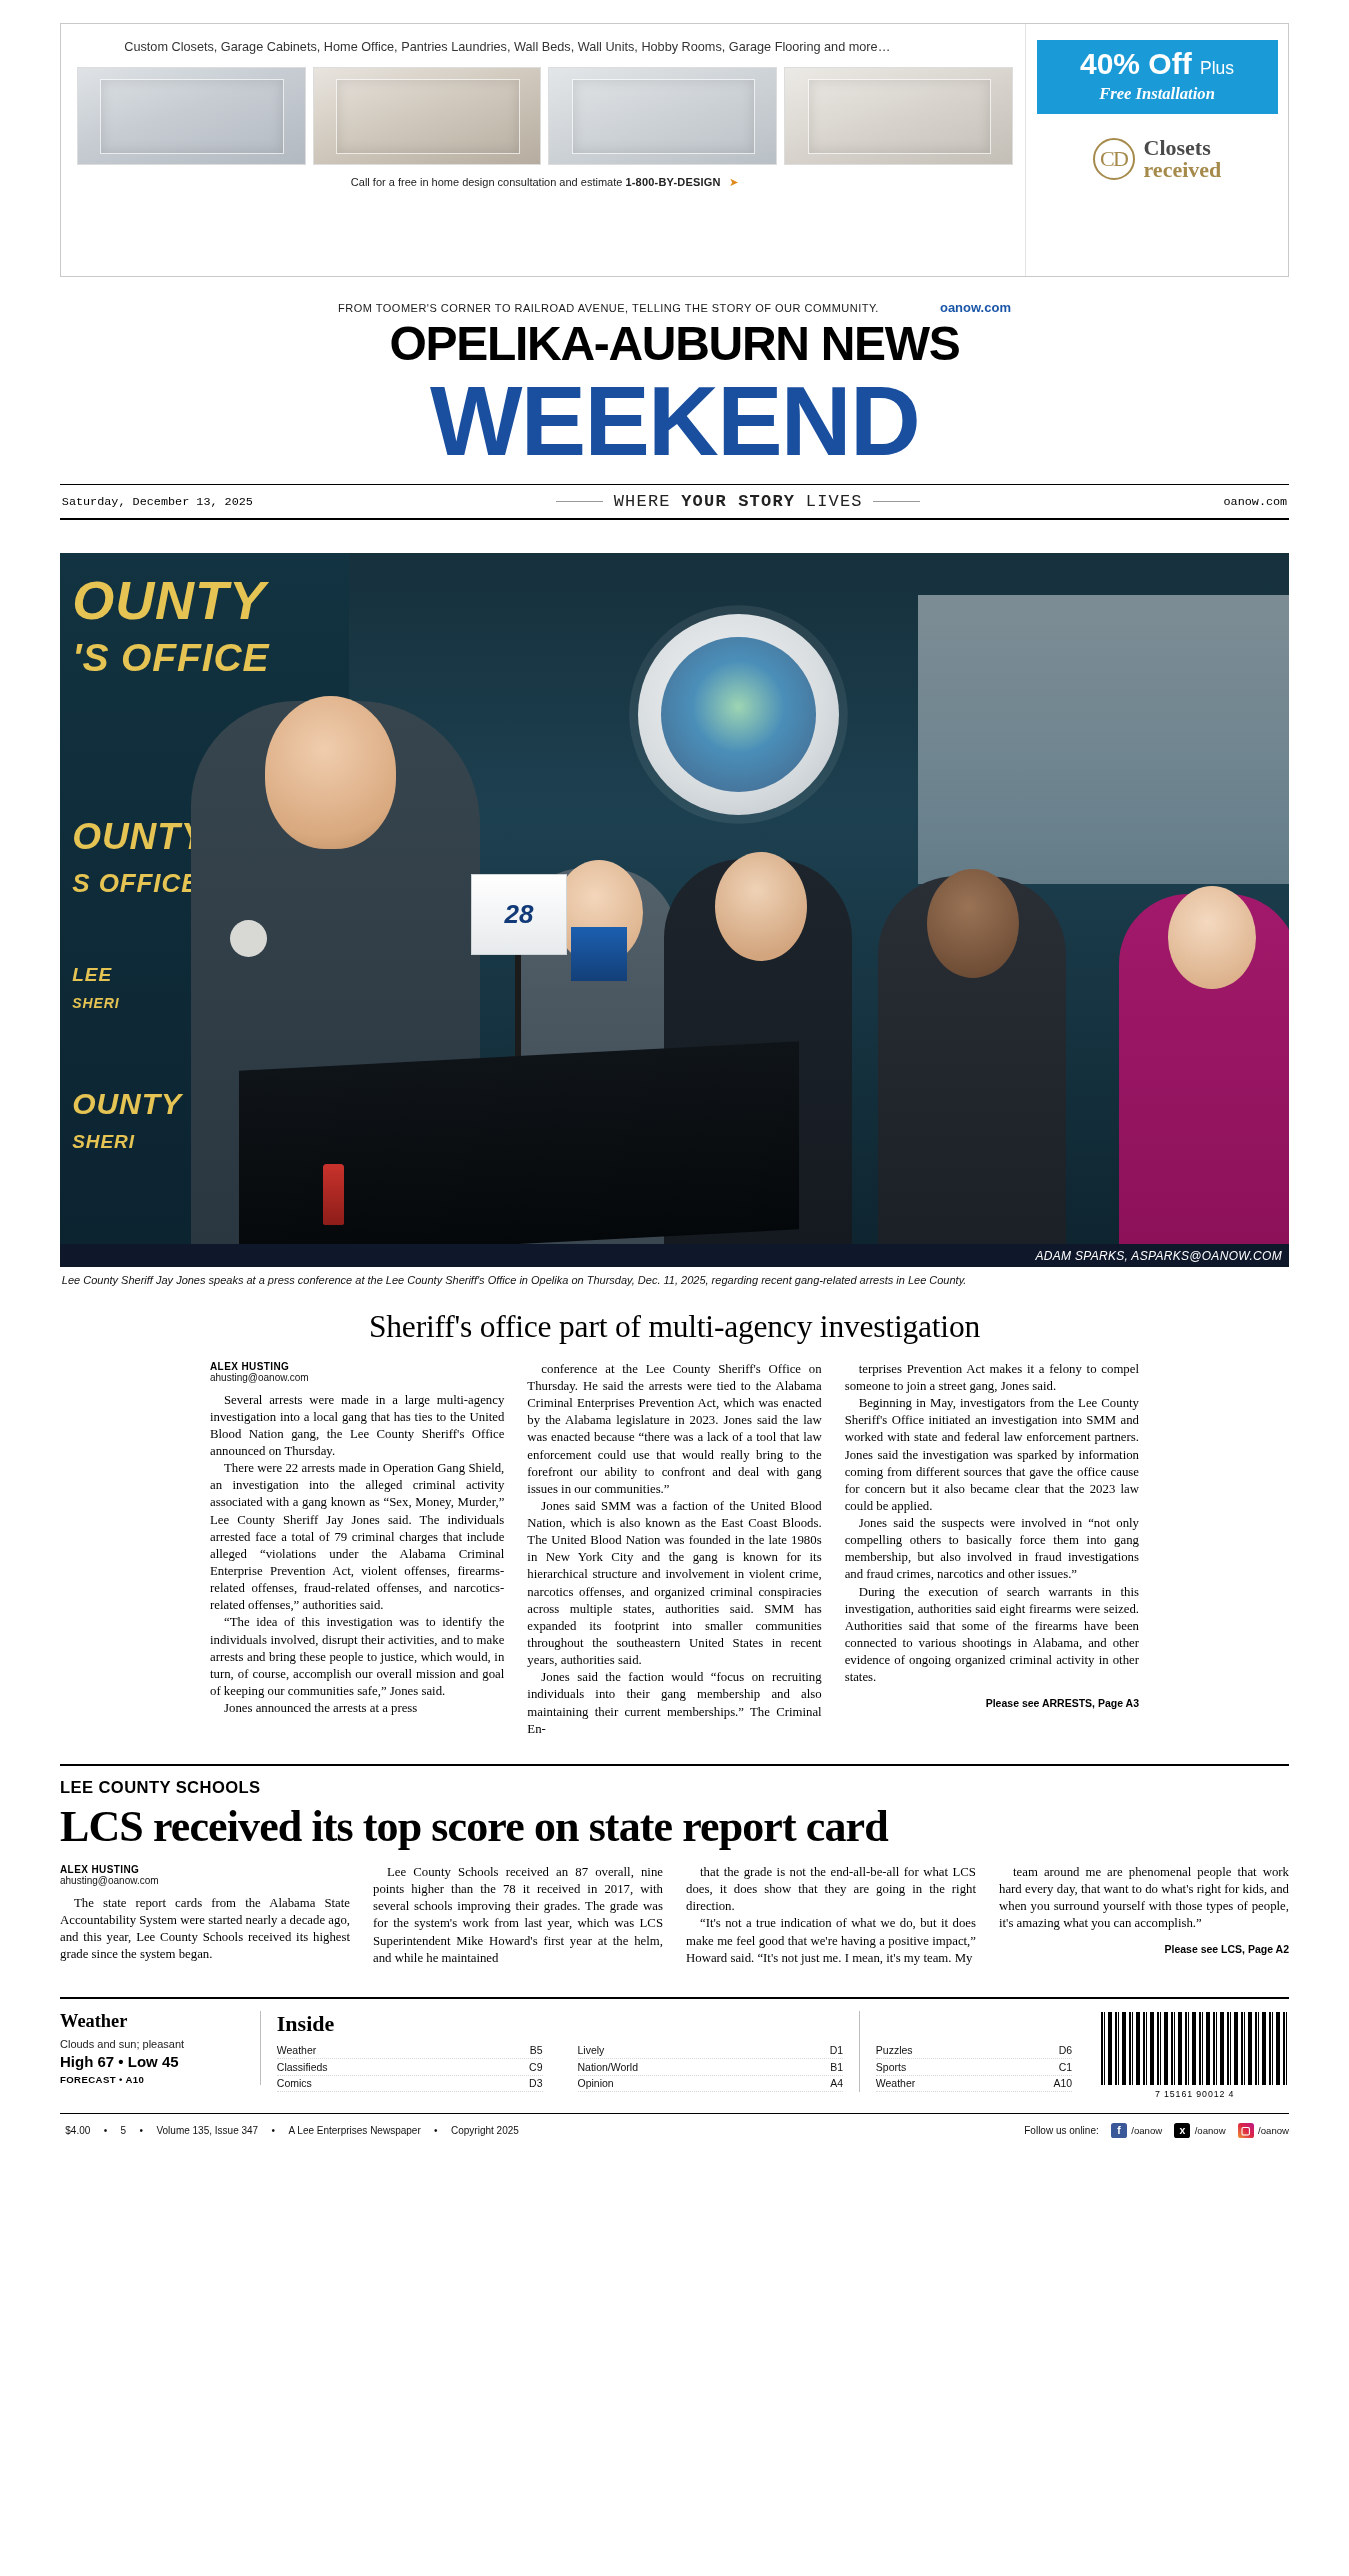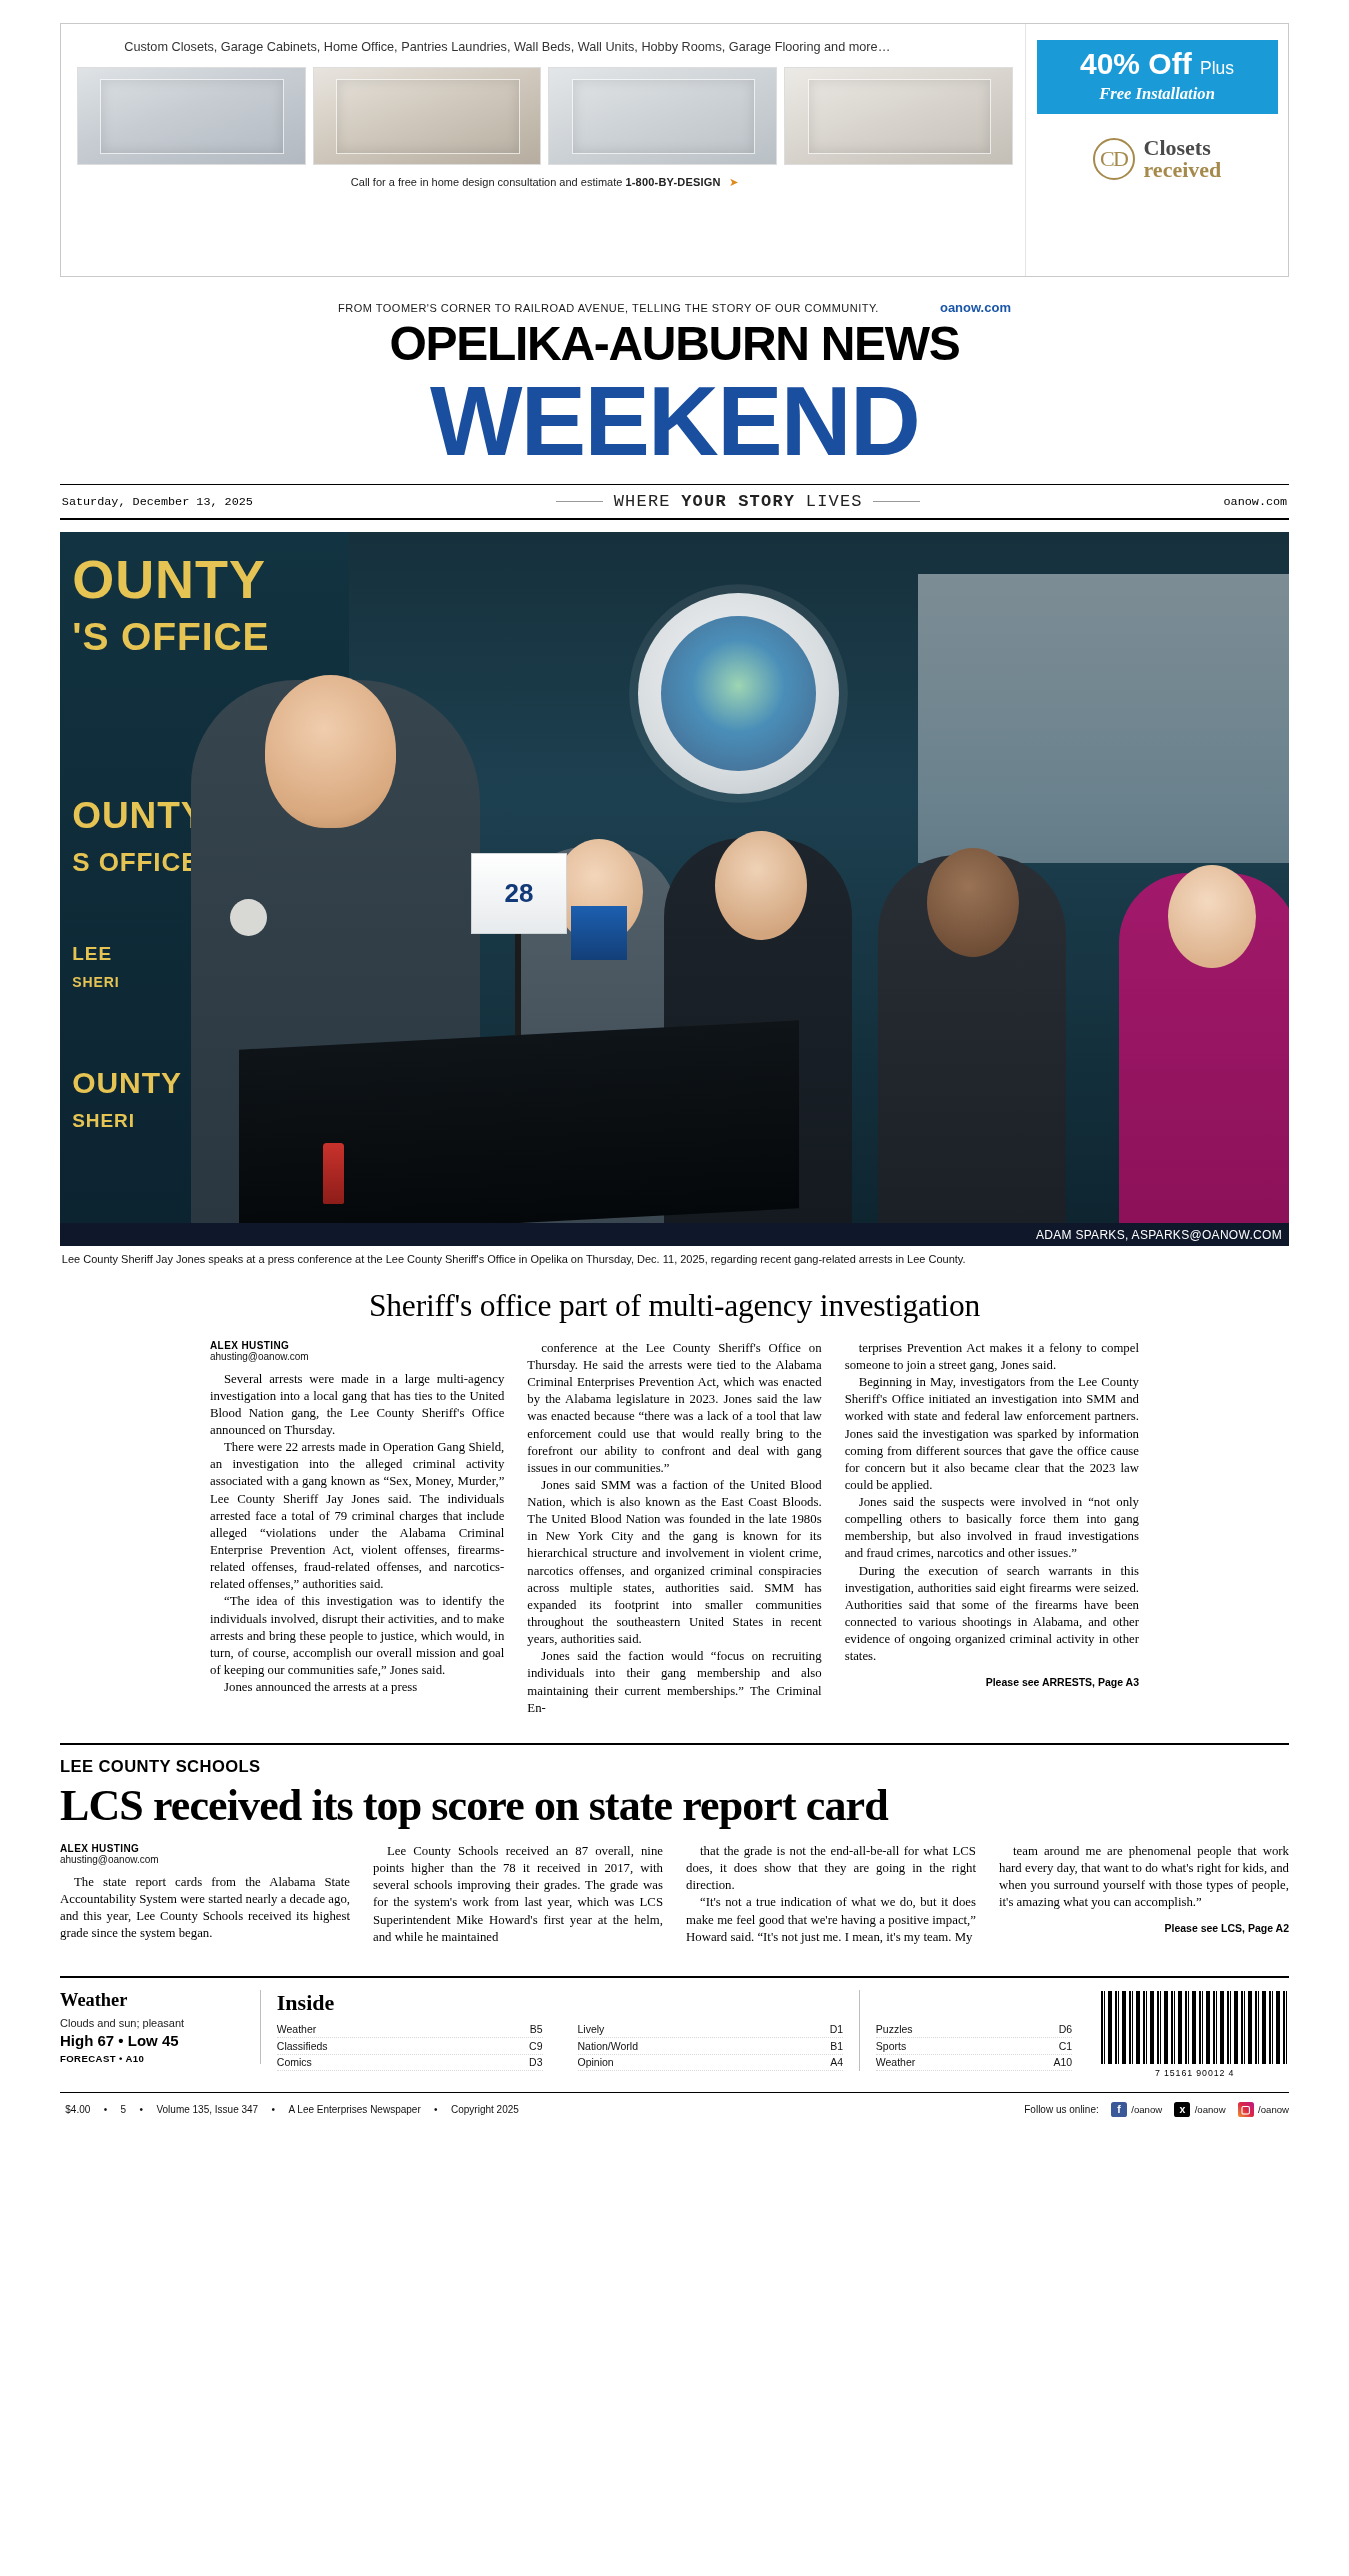--- a/index.html
+++ b/index.html
@@ -200,21 +200,21 @@
     margin: 23px 60px 0 60px;
     font-family: "Liberation Sans", sans-serif;
     font-weight: bold;
     font-size: 71px;
     letter-spacing: -2.2px;
     line-height: .96;
     text-align: center;
   }
 
   
-  .photo-wrap { margin: 12px 60px 0 60px; }
+  .photo-wrap { margin: 33px 60px 0 60px; font-style: italic; }
   .photo {
     position: relative;
     height: 691px;
     overflow: hidden;
     background: #2d3b46;
   }
   .photo .wall {
     position:absolute; inset:0;
     background:
       linear-gradient(180deg,#16303c 0%, #1d4050 38%, #0e2530 100%);

